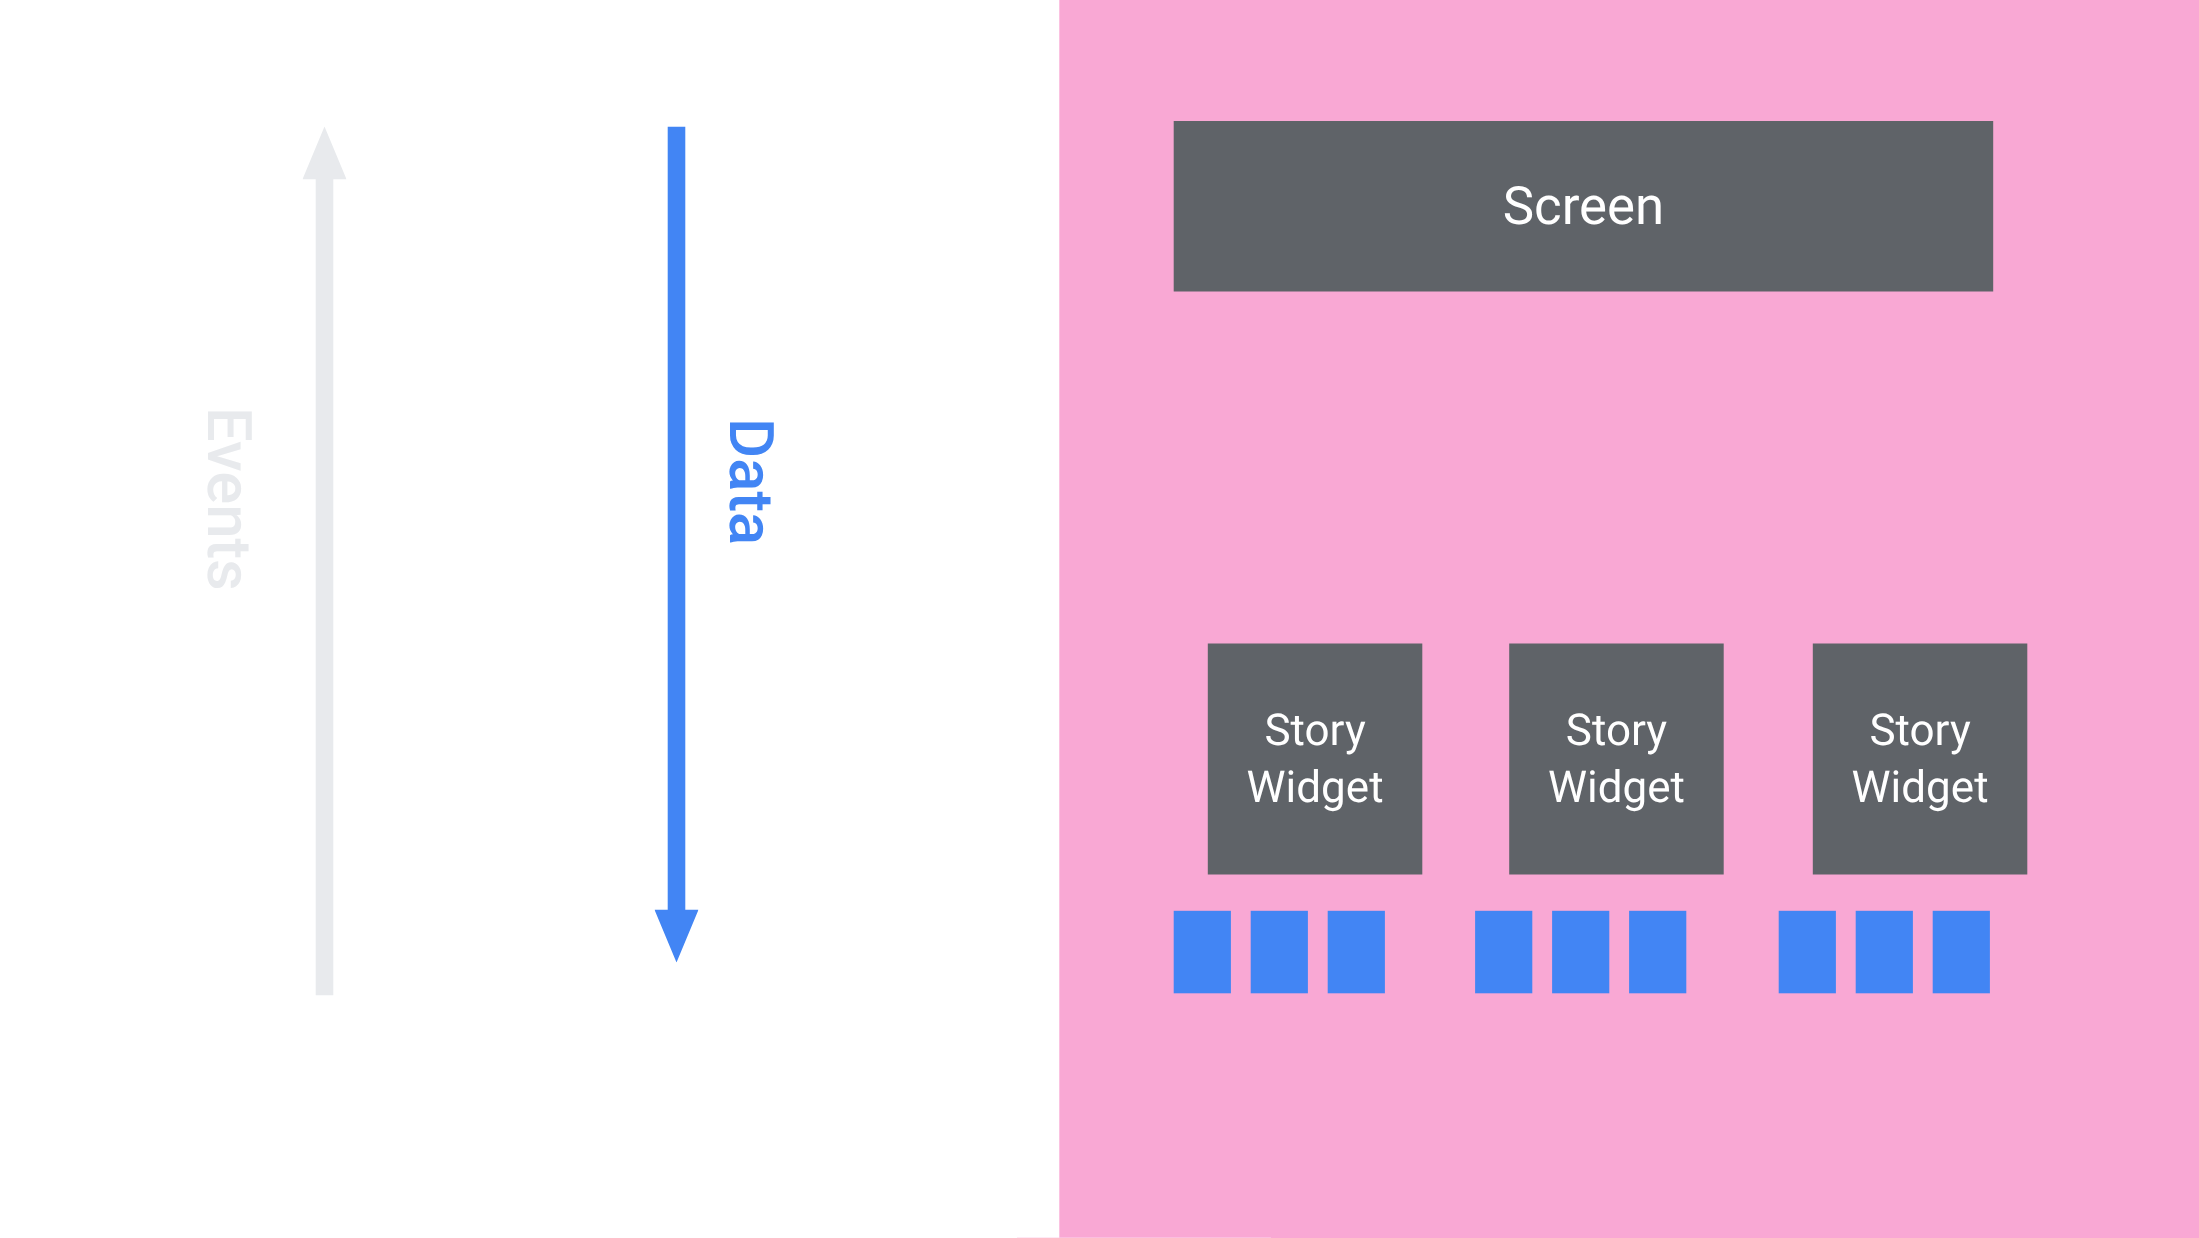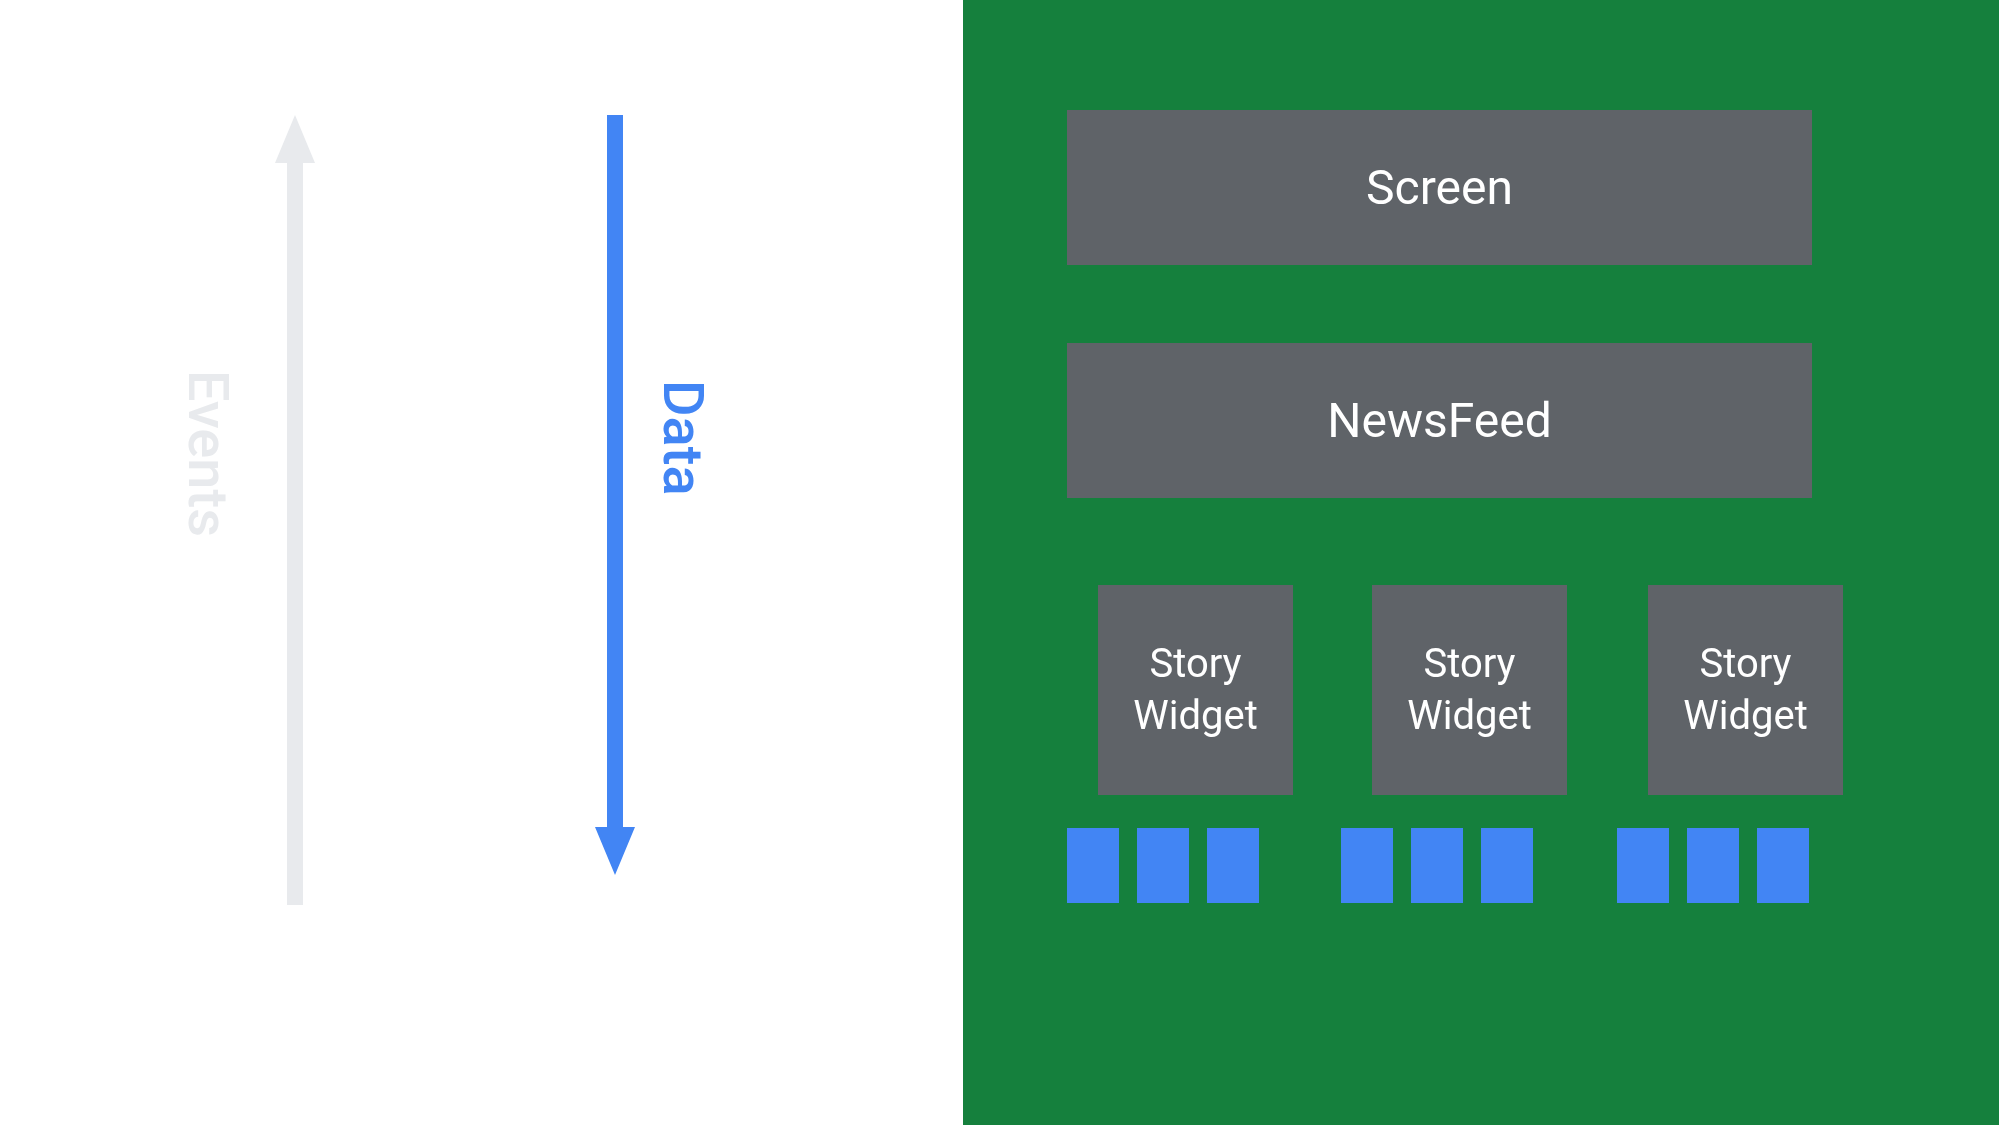--- a/index.html
+++ b/index.html
@@ -20,21 +20,21 @@
     .left-panel {
       width: 963px;
       height: 100%;
       background: #ffffff;
       position: relative;
     }
 
     .right-panel {
       flex: 1;
       height: 100%;
-      background: #15803d;
+      background: #f9a8d4;
       position: relative;
     }
 
     
     .arrow-container {
       position: absolute;
       display: flex;
       flex-direction: column;
       align-items: center;
     }
@@ -152,23 +152,20 @@
   </div>
 
 </div>
 
 <div class="right-panel">
 
   <div class="box screen-box">
     <span>Screen</span>
   </div>
 
-  <div class="box newsfeed-box">
-    <span>NewsFeed</span>
-  </div>
 
   <div class="box story-widget story-1">
     <span class="story-widget-text">Story<br>Widget</span>
   </div>
 
   <div class="box story-widget story-2">
     <span class="story-widget-text">Story<br>Widget</span>
   </div>
 
   <div class="box story-widget story-3">

